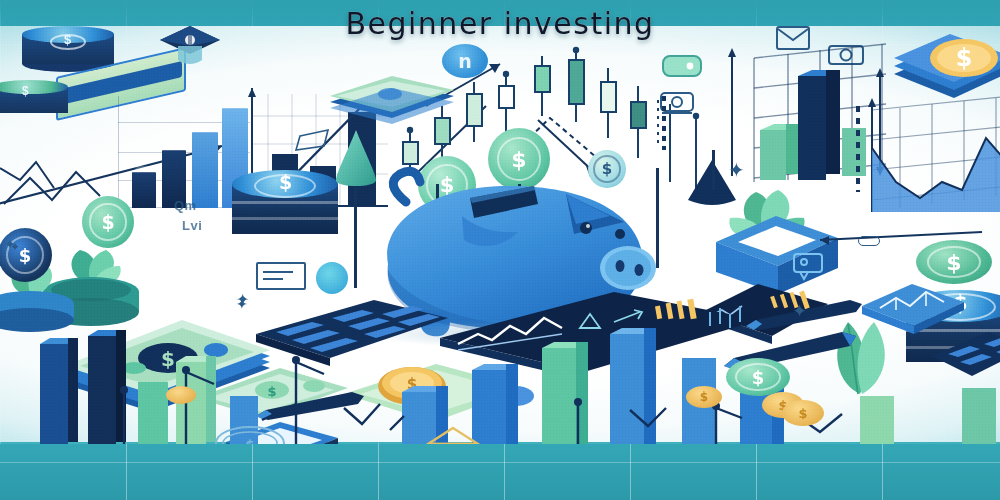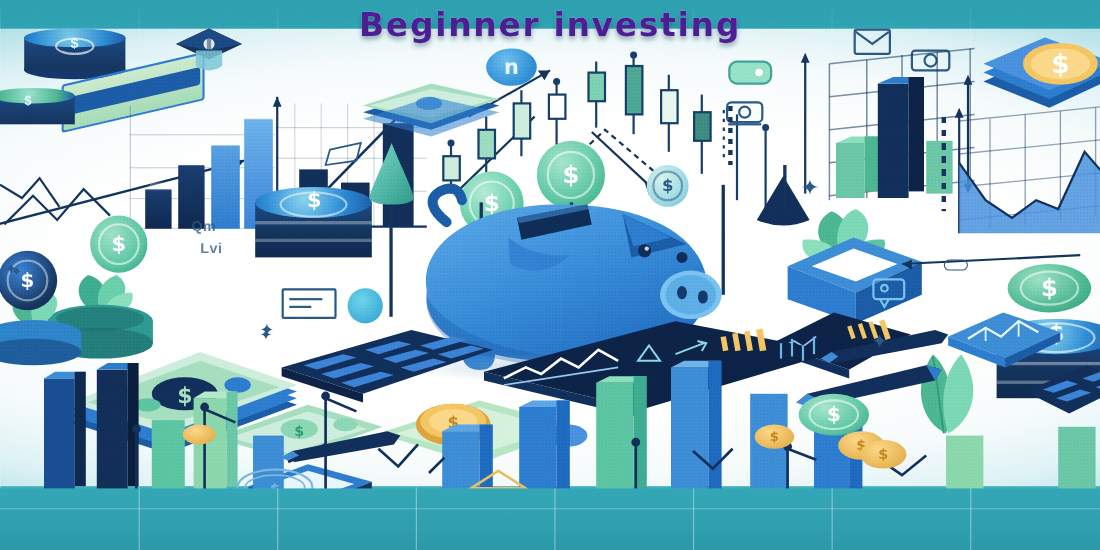--- a/index.html
+++ b/index.html
@@ -34,21 +34,21 @@
     background-image:radial-gradient(rgba(0,40,70,.55) .6px,transparent .7px);
     background-size:3px 3px;}
   
   #strip-bottom{left:0;right:0;bottom:0;height:56px;background:linear-gradient(180deg,#34a7b6 0%,#2c99a9 100%);}
   #strip-bottom .gl{position:absolute;top:0;bottom:0;width:1px;background:rgba(255,255,255,.40);}
   #strip-top{left:0;right:0;top:0;height:26px;background:linear-gradient(180deg,#2ea0b0 0%,rgba(49,164,180,.35) 100%);}
 
   
   #title{
     left:0;right:0;top:6px;text-align:center;
-    color:#4c1d95;font-size:30px;font-weight:bold;letter-spacing:1.5px;
+    color:#0f172a;font-size:30px;font-weight:normal;letter-spacing:1.5px;
     text-shadow:0 2px 5px rgba(9,60,80,.45),0 0 1px rgba(255,255,255,.9);
     font-family:"DejaVu Sans","Liberation Sans",sans-serif;
   }
   
   .bar{position:absolute;bottom:0;border-radius:1px 1px 0 0;}
   .bar::after{content:"";position:absolute;top:-6px;left:0;width:100%;height:7px;
     background:rgba(255,255,255,.22);transform:skewX(-40deg);transform-origin:bottom left;}
   .gridline{position:absolute;background:rgba(21,53,94,.22);}
 
   .coin-flat{position:absolute;border-radius:50%;display:flex;align-items:center;justify-content:center;

